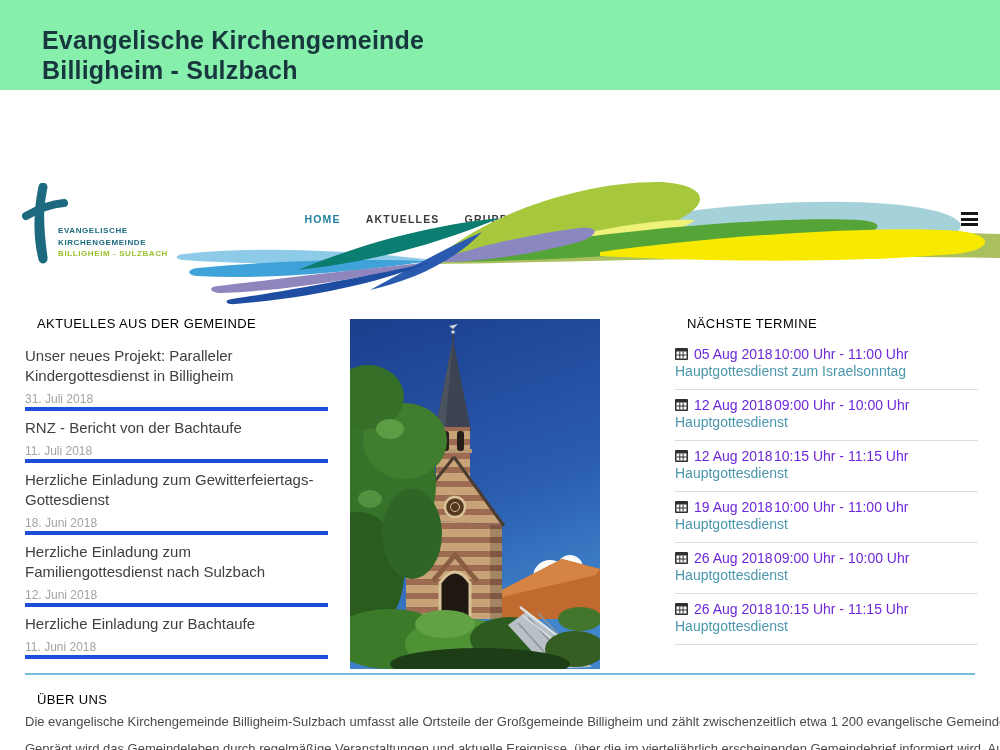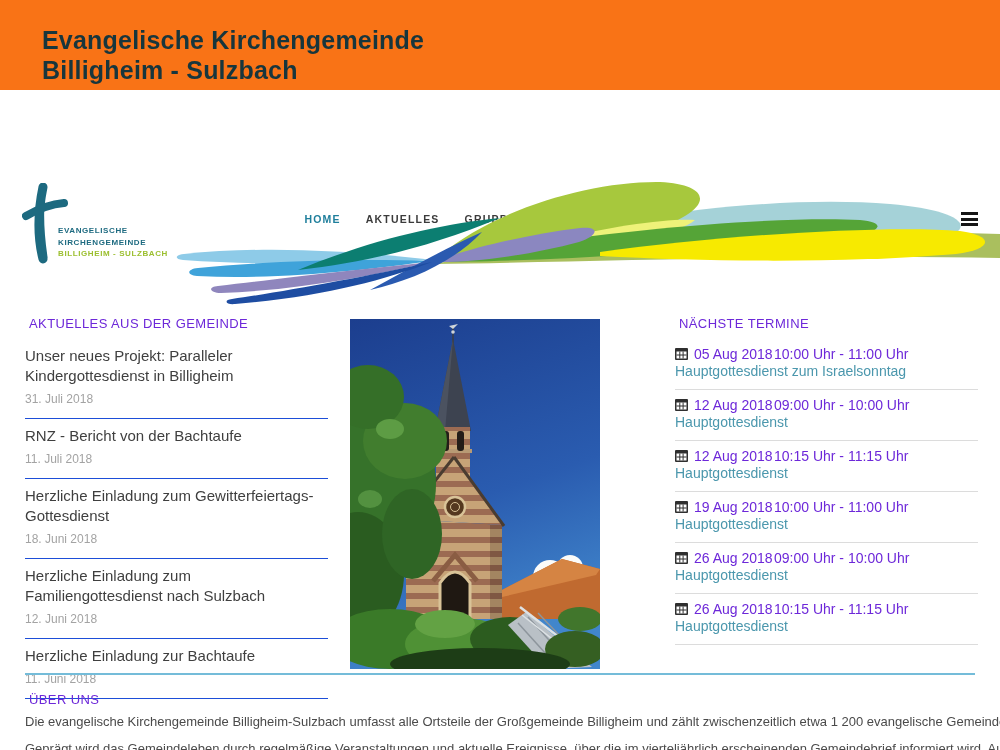--- a/index.html
+++ b/index.html
@@ -1,21 +1,21 @@
 <!DOCTYPE html>
 <html><head>
 <meta charset="utf-8">
 <style>
   html,body{margin:0;padding:0;}
   body{
     width:1000px;height:750px;position:relative;overflow:hidden;
     background:#ffffff;font-family:"Liberation Sans",sans-serif;
   }
   
-  .titleband{position:absolute;left:0;top:0;width:1000px;height:90px;background:#f97316;}
+  .titleband{position:absolute;left:0;top:0;width:1000px;height:90px;background:#86efac;}
   .site-title{
     position:absolute;left:42px;top:25px;margin:0;
     font-size:25px;line-height:30px;font-weight:bold;color:#17363d;letter-spacing:.2px;
   }
   
   .navband{position:absolute;left:0;top:90px;width:1000px;height:88px;background:#fff;}
   .logo{position:absolute;left:22px;top:93px;width:160px;height:82px;cursor:pointer;}
   .logo svg{position:absolute;left:0;top:0;}
   .logo-text{position:absolute;left:36px;top:42px;font-weight:bold;font-size:8px;line-height:11.5px;letter-spacing:.6px;white-space:nowrap;}
   .logo-text .t{color:#1d6a80;display:block;}
@@ -24,23 +24,23 @@
   nav .navitem{
     font-size:10.5px;font-weight:bold;letter-spacing:1.2px;color:#3b3b3b;
     cursor:pointer;white-space:nowrap;display:flex;align-items:center;gap:4px;
   }
   nav .navitem.active{color:#1f7f9c;}
   .burger{display:flex;flex-direction:column;gap:2.5px;cursor:pointer;padding:2px 0;}
   .burger span{display:block;width:17px;height:3px;background:#161616;}
   
   .swoosh{position:absolute;left:170px;top:178px;width:830px;height:130px;pointer-events:none;}
   
-  .col-heading{font-size:13px;color:#6d28d9;letter-spacing:.4px;margin:0 0 8px 4px;font-weight:normal;}
+  .col-heading{font-size:13px;color:#000000;letter-spacing:.4px;margin:0 0 8px 12px;font-weight:normal;}
   .newscol{position:absolute;left:25px;top:316px;width:303px;}
-  .news-item{border-bottom:1px solid #1d4ed8;padding:7px 0 13px;cursor:pointer;}
+  .news-item{border-bottom:4px solid #1d4ed8;padding:7px 0 2px;cursor:pointer;}
   .news-item .n-title{font-size:15px;line-height:20px;color:#3f3f3f;margin:0 0 7px 0;}
   .news-item .n-date{font-size:12px;line-height:12px;color:#a3a3a3;}
   
   .photo{position:absolute;left:350px;top:319px;width:250px;height:350px;overflow:hidden;}
   
   .terminecol{position:absolute;left:675px;top:316px;width:303px;}
   .termin-item{border-bottom:1px solid #dcdcdc;padding:7px 0 9px;}
   .t-row{display:flex;align-items:center;font-size:14px;color:#6d28d9;}
   .t-row svg{margin-right:6px;flex:none;}
   .t-date{width:80px;flex:none;}

